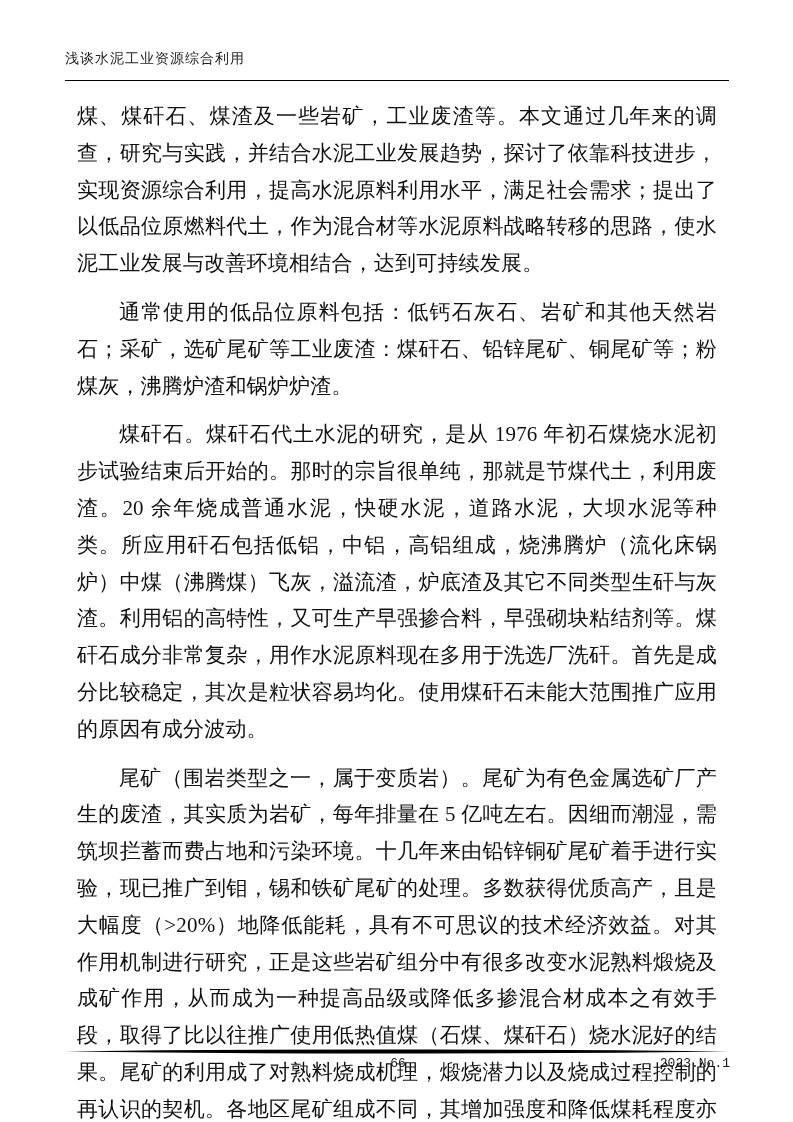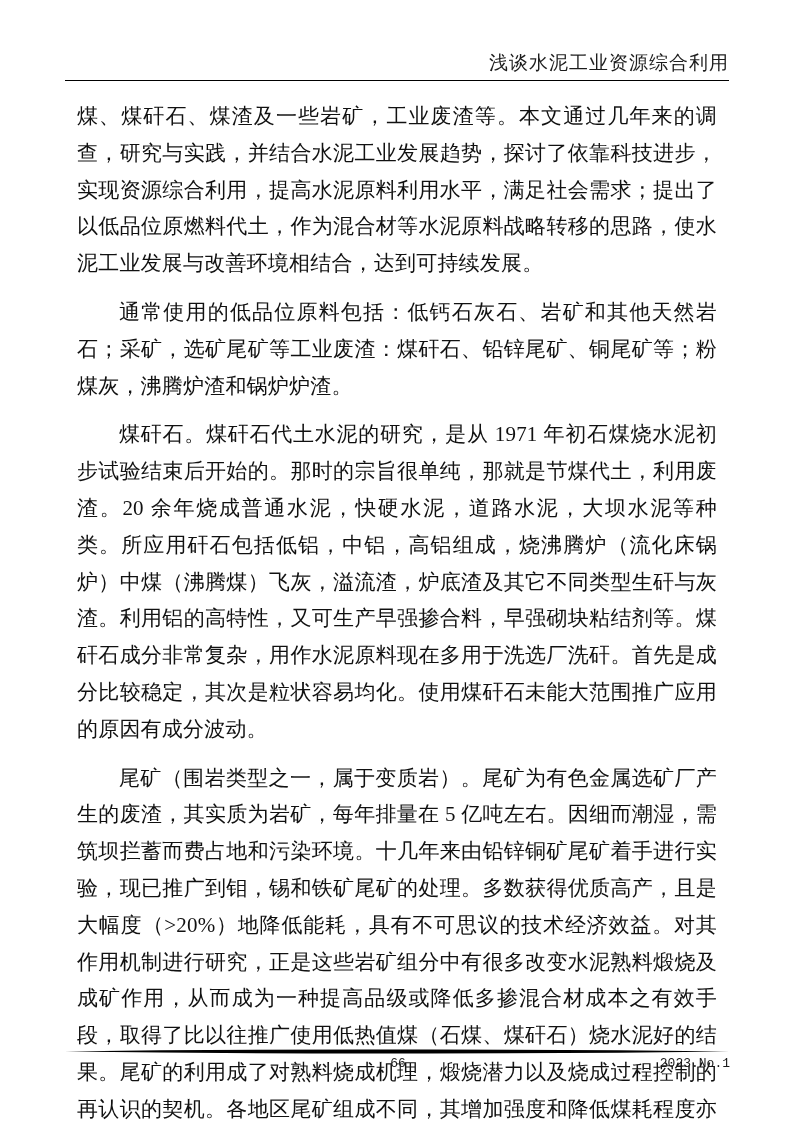--- a/index.html
+++ b/index.html
@@ -11,22 +11,22 @@
     background: #ffffff;
     font-family: "Liberation Serif", "DejaVu Serif", serif;
     color: #111111;
     overflow: hidden;
   }
   .running-head {
     position: absolute;
     left: 65px;
     top: 50px;
     width: 664px;
-    text-align: right;
-    font-size: 19px;
+    text-align: left;
+    font-size: 14px;
     letter-spacing: 1px;
     color: #1c1c1c;
   }
   .header-rule {
     position: absolute;
     left: 65px;
     top: 80px;
     width: 664px;
     height: 0;
     border-top: 1.6px solid #000000;
@@ -78,21 +78,21 @@
 
 <div class="page">
 
   <div class="running-head">浅谈水泥工业资源综合利用</div>
 
   <div class="header-rule"></div>
 
   <div class="body-text">
     <p>煤、煤矸石、煤渣及一些岩矿，工业废渣等。本文通过几年来的调查，研究与实践，并结合水泥工业发展趋势，探讨了依靠科技进步，实现资源综合利用，提高水泥原料利用水平，满足社会需求；提出了以低品位原燃料代土，作为混合材等水泥原料战略转移的思路，使水泥工业发展与改善环境相结合，达到可持续发展。</p>
     <p class="indent">通常使用的低品位原料包括：低钙石灰石、岩矿和其他天然岩石；采矿，选矿尾矿等工业废渣：煤矸石、铅锌尾矿、铜尾矿等；粉煤灰，沸腾炉渣和锅炉炉渣。</p>
-    <p class="indent">煤矸石。煤矸石代土水泥的研究，是从 1971 年初石煤烧水泥初步试验结束后开始的。那时的宗旨很单纯，那就是节煤代土，利用废渣。20 余年烧成普通水泥，快硬水泥，道路水泥，大坝水泥等种类。所应用矸石包括低铝，中铝，高铝组成，烧沸腾炉（流化床锅炉）中煤（沸腾煤）飞灰，溢流渣，炉底渣及其它不同类型生矸与灰渣。利用铝的高特性，又可生产早强掺合料，早强砌块粘结剂等。煤矸石成分非常复杂，用作水泥原料现在多用于洗选厂洗矸。首先是成分比较稳定，其次是粒状容易均化。使用煤矸石未能大范围推广应用的原因有成分波动。</p>
+    <p class="indent">煤矸石。煤矸石代土水泥的研究，是从 1976 年初石煤烧水泥初步试验结束后开始的。那时的宗旨很单纯，那就是节煤代土，利用废渣。20 余年烧成普通水泥，快硬水泥，道路水泥，大坝水泥等种类。所应用矸石包括低铝，中铝，高铝组成，烧沸腾炉（流化床锅炉）中煤（沸腾煤）飞灰，溢流渣，炉底渣及其它不同类型生矸与灰渣。利用铝的高特性，又可生产早强掺合料，早强砌块粘结剂等。煤矸石成分非常复杂，用作水泥原料现在多用于洗选厂洗矸。首先是成分比较稳定，其次是粒状容易均化。使用煤矸石未能大范围推广应用的原因有成分波动。</p>
     <p class="indent">尾矿（围岩类型之一，属于变质岩）。尾矿为有色金属选矿厂产生的废渣，其实质为岩矿，每年排量在 5 亿吨左右。因细而潮湿，需筑坝拦蓄而费占地和污染环境。十几年来由铅锌铜矿尾矿着手进行实验，现已推广到钼，锡和铁矿尾矿的处理。多数获得优质高产，且是大幅度（&gt;20%）地降低能耗，具有不可思议的技术经济效益。对其作用机制进行研究，正是这些岩矿组分中有很多改变水泥熟料煅烧及成矿作用，从而成为一种提高品级或降低多掺混合材成本之有效手段，取得了比以往推广使用低热值煤（石煤、煤矸石）烧水泥好的结果。尾矿的利用成了对熟料烧成机理，煅烧潜力以及烧成过程控制的再认识的契机。各地区尾矿组成不同，其增加强度和降低煤耗程度亦不同。需因地制宜地选择使用。</p>
 
   </div>
 
   <svg class="footer-rule" viewBox="0 0 664 5" preserveAspectRatio="none" aria-hidden="true">
     <path d="M0,2.4 Q166,0.4 332,0.6 Q498,0.4 664,2.4 Q498,4.6 332,4.4 Q166,4.6 0,2.4 Z" fill="#000000"></path>
   </svg>
 
   <div class="footer-row">
     <span class="page-number">66</span>

